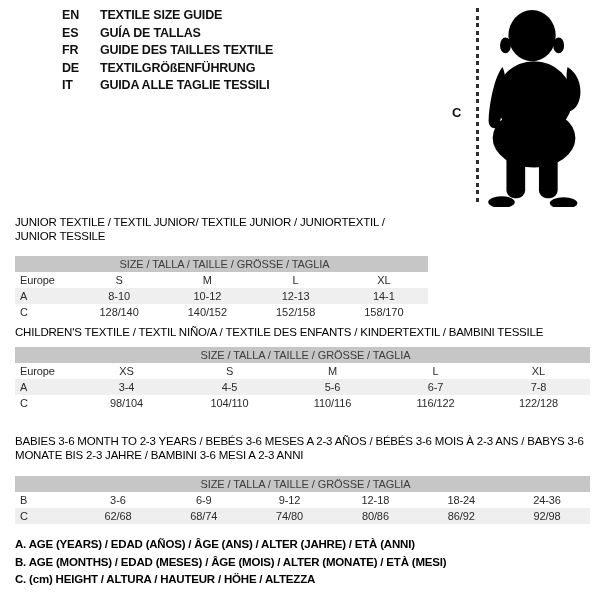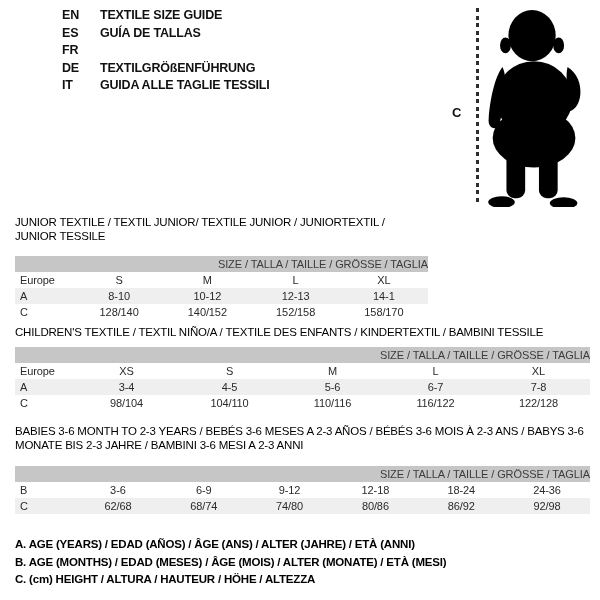--- a/index.html
+++ b/index.html
@@ -16,44 +16,45 @@
     background:repeating-linear-gradient(180deg,#2e2e2e 0 4px,transparent 4px 7.6px);}
   .c-label{position:absolute;left:452px;top:105px;font-weight:bold;font-size:13px;color:#111;}
   .fig-svg{position:absolute;left:486px;top:8px;}
   
   .tbl{position:absolute;left:15px;}
   .tbl-title{font-weight:normal;font-size:11.5px;line-height:14px;letter-spacing:-0.2px;color:#000;}
   table{border-collapse:collapse;width:100%;font-size:11px;table-layout:fixed;}
   col.c-lab{width:60px;}
   td{height:16px;padding:0;text-align:center;color:#2a2a2a;vertical-align:middle;letter-spacing:-0.1px;}
   td.lab{text-align:left;padding-left:5px;}
-  tr.bar td{background:#c6c6c6;text-align:right;padding-left:6px;color:#3c3c3c;}
+  tr.bar td{background:#c6c6c6;text-align:center;padding-left:6px;color:#3c3c3c;}
   tr.stripe td{background:#efefef;}
   .t1{top:215px;width:413px;} .t1 .tbl-title{margin-bottom:13px;}
   .t2{top:325px;width:575px;} .t2 .tbl-title{margin-bottom:8px;}
-  .t3{top:424px;width:575px;} .t3 .tbl-title{margin-bottom:14px;}
+  .t3{top:424px;width:575px;} .t3 .tbl-title{margin-bottom:14px;margin-top:10px;}
   
   .notes{position:absolute;left:15px;top:536px;font-weight:bold;font-size:11.5px;line-height:17.5px;letter-spacing:-0.2px;color:#000;}
 </style>
 </head>
 <body>
 
 <div class="page">
 
   <div class="langs">
     <div class="lang-row">
       <span class="lang-code">EN</span>
       <span>TEXTILE SIZE GUIDE</span>
     </div>
     <div class="lang-row">
       <span class="lang-code">ES</span>
       <span>GUÍA DE TALLAS</span>
     </div>
     <div class="lang-row">
       <span class="lang-code">FR</span>
+      <span>GUIDE DES TAILLES TEXTILE</span>
     </div>
     <div class="lang-row">
       <span class="lang-code">DE</span>
       <span>TEXTILGRÖßENFÜHRUNG</span>
     </div>
     <div class="lang-row">
       <span class="lang-code">IT</span>
       <span>GUIDA ALLE TAGLIE TESSILI</span>
     </div>
   </div>

